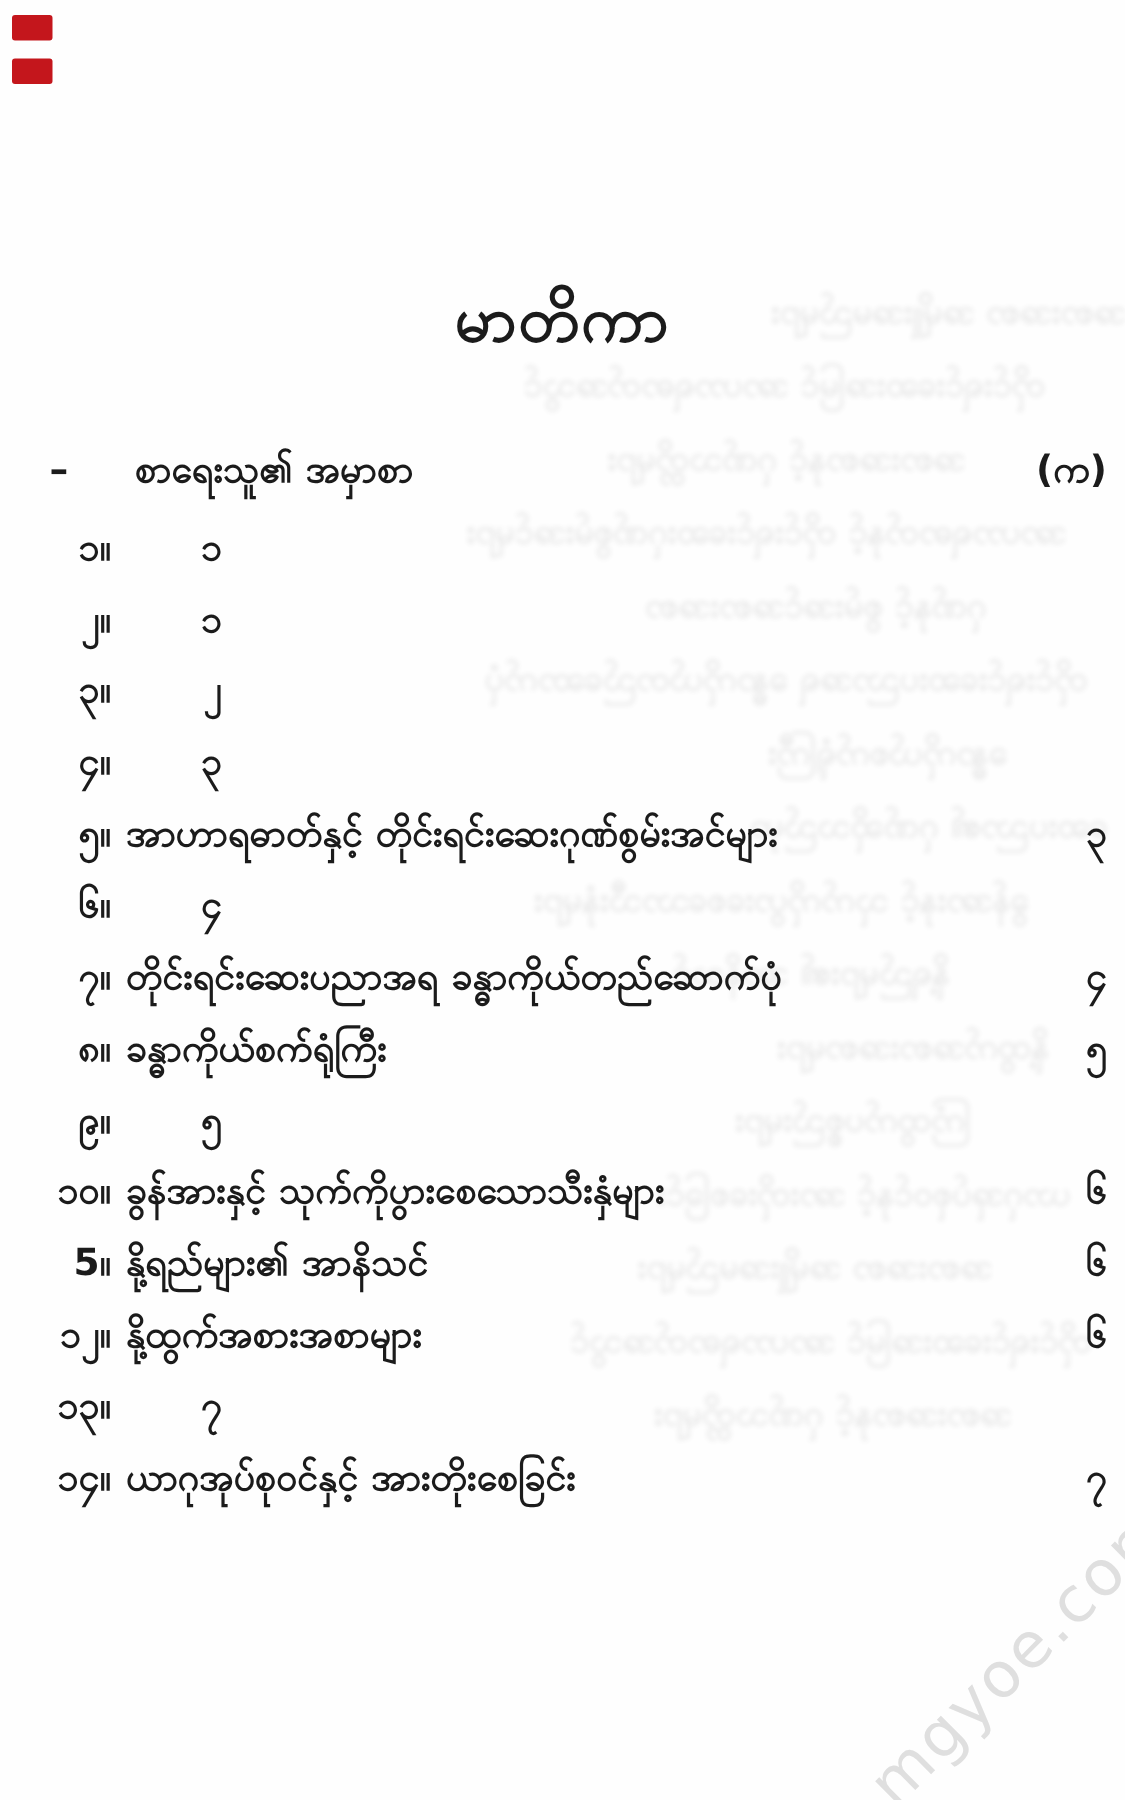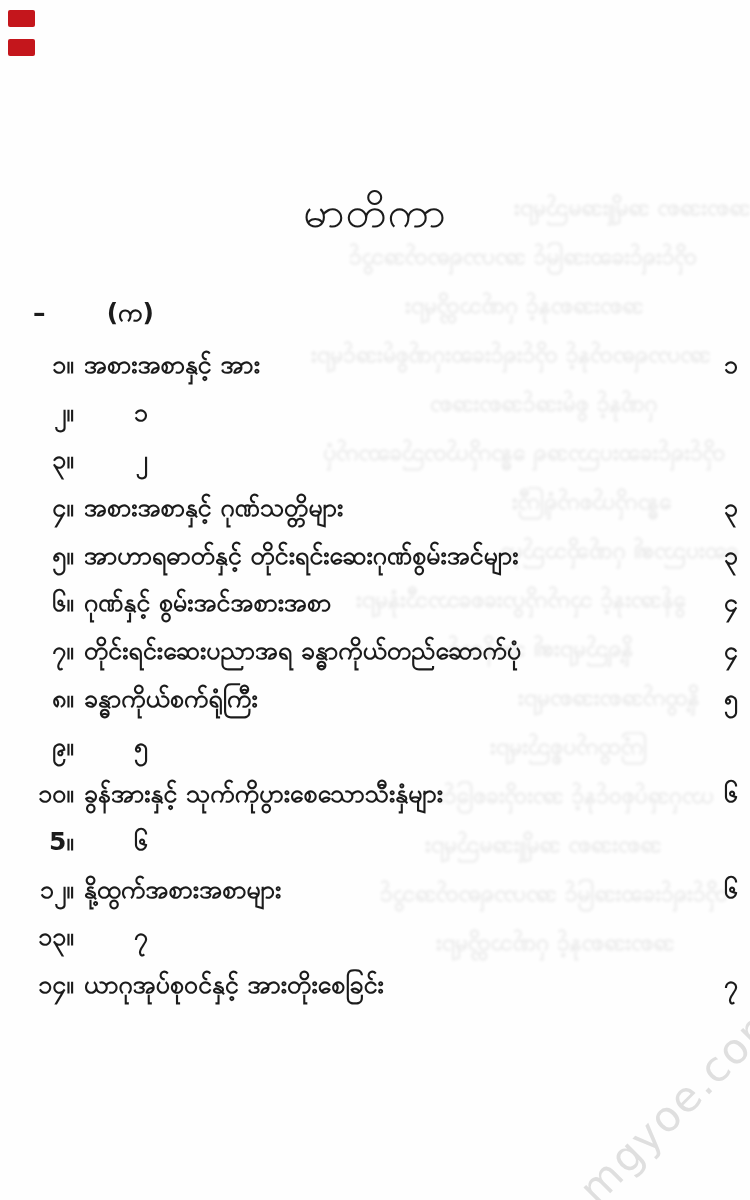--- a/index.html
+++ b/index.html
@@ -37,21 +37,21 @@
     font-weight:600;
     color:#444;
   }
 
   .title {
     position:absolute;
     top:186px; left:0; right:0;
     margin:0;
     text-align:center;
     font-size:42px;
-    font-weight:400;
+    font-weight:700;
     letter-spacing:1px;
     line-height:1.3;
   }
 
   .toc {
     position:absolute;
     top:297px; left:27px; right:12px;
   }
   .toc-row {
     display:flex;
@@ -118,48 +118,46 @@
       <span class="ghost-line" style="top: 637px; right: 89px;">အစားအစာ အမျိုးအမည်များ</span>
       <span class="ghost-line" style="top: 686px; right: 22px;">တိုင်းရင်းဆေးအမြင် အာဟာရဓာတ်အသွင်</span>
       <span class="ghost-line" style="top: 735px; right: 75px;">အစားအစာနှင့် ဂုဏ်သတ္တိများ</span>
     </div>
 
   <h1 class="title">မာတိကာ</h1>
 
   <div class="toc" id="toc-list">
       <div class="toc-row">
     <span class="toc-num">–</span>
+    <span class="toc-label">စာရေးသူ၏ အမှာစာ</span>
     <span class="toc-page">(က)</span>
   </div>
       <div class="toc-row">
     <span class="toc-num">၁။</span>
-    <span class="toc-label">အစားအစာနှင့် အား</span>
     <span class="toc-page">၁</span>
   </div>
       <div class="toc-row">
     <span class="toc-num">၂။</span>
     <span class="toc-page">၁</span>
   </div>
       <div class="toc-row">
     <span class="toc-num">၃။</span>
     <span class="toc-page">၂</span>
   </div>
       <div class="toc-row">
     <span class="toc-num">၄။</span>
-    <span class="toc-label">အစားအစာနှင့် ဂုဏ်သတ္တိများ</span>
     <span class="toc-page">၃</span>
   </div>
       <div class="toc-row">
     <span class="toc-num">၅။</span>
     <span class="toc-label">အာဟာရဓာတ်နှင့် တိုင်းရင်းဆေးဂုဏ်စွမ်းအင်များ</span>
     <span class="toc-page">၃</span>
   </div>
       <div class="toc-row">
     <span class="toc-num">၆။</span>
-    <span class="toc-label">ဂုဏ်နှင့် စွမ်းအင်အစားအစာ</span>
     <span class="toc-page">၄</span>
   </div>
       <div class="toc-row">
     <span class="toc-num">၇။</span>
     <span class="toc-label">တိုင်းရင်းဆေးပညာအရ ခန္ဓာကိုယ်တည်ဆောက်ပုံ</span>
     <span class="toc-page">၄</span>
   </div>
       <div class="toc-row">
     <span class="toc-num">၈။</span>
     <span class="toc-label">ခန္ဓာကိုယ်စက်ရုံကြီး</span>
@@ -169,20 +167,21 @@
     <span class="toc-num">၉။</span>
     <span class="toc-page">၅</span>
   </div>
       <div class="toc-row">
     <span class="toc-num">၁၀။</span>
     <span class="toc-label">ခွန်အားနှင့် သုက်ကိုပွားစေသောသီးနှံများ</span>
     <span class="toc-page">၆</span>
   </div>
       <div class="toc-row">
     <span class="toc-num">5။</span>
+    <span class="toc-label">နို့ရည်များ၏ အာနိသင်</span>
     <span class="toc-page">၆</span>
   </div>
       <div class="toc-row">
     <span class="toc-num">၁၂။</span>
     <span class="toc-label">နို့ထွက်အစားအစာများ</span>
     <span class="toc-page">၆</span>
   </div>
       <div class="toc-row">
     <span class="toc-num">၁၃။</span>
     <span class="toc-page">၇</span>

